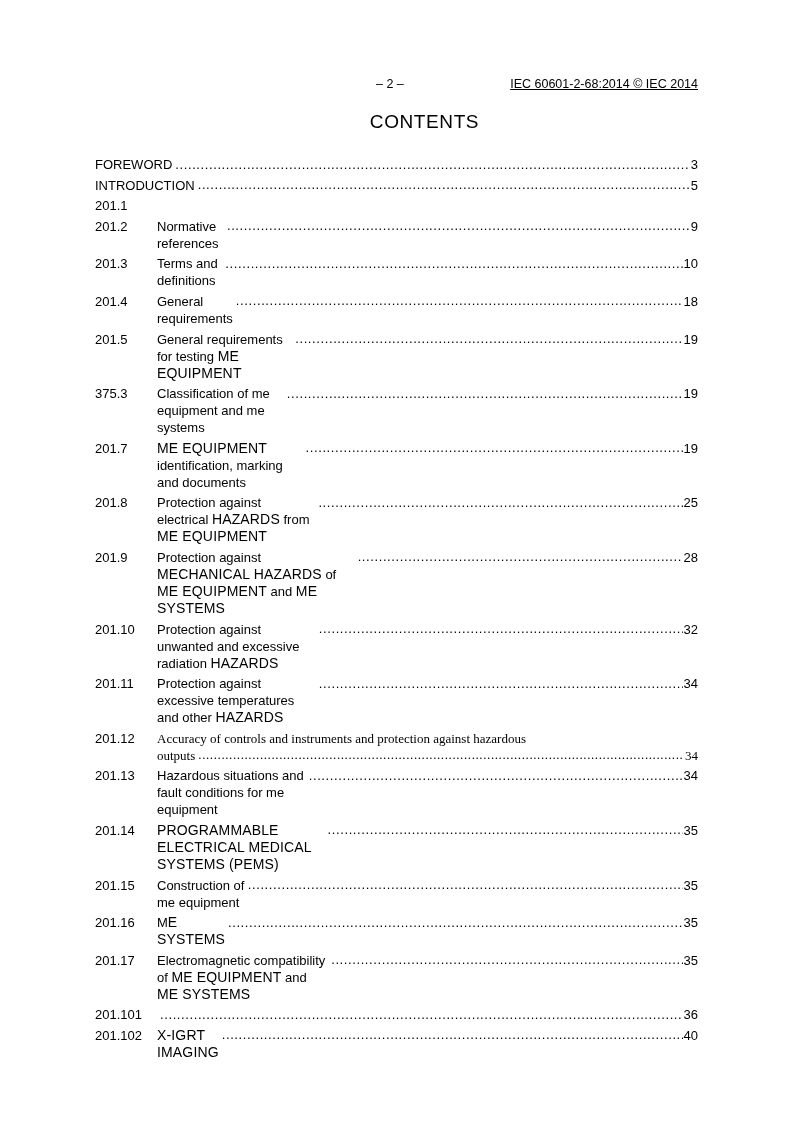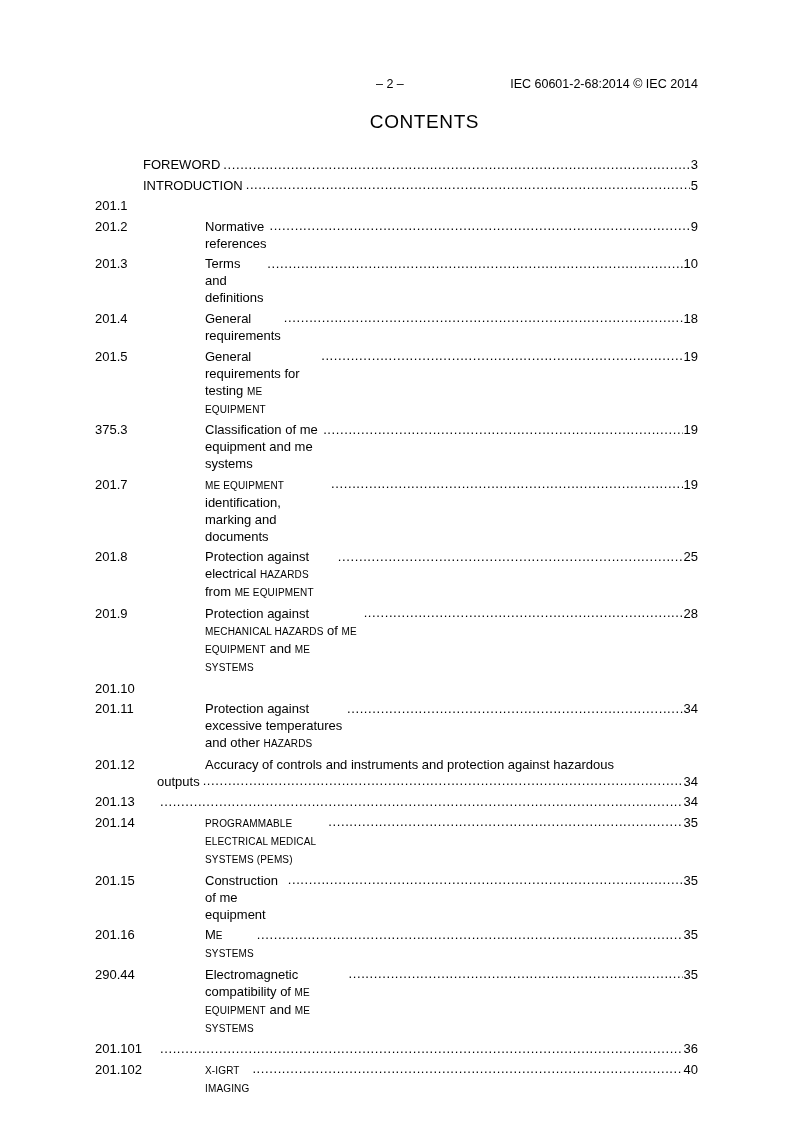--- a/index.html
+++ b/index.html
@@ -34,20 +34,21 @@
     position: absolute;
     left: 281px;
     top: 0;
     white-space: nowrap;
   }
   .runhead .docref {
     position: absolute;
     right: 0;
     top: 0;
     white-space: nowrap;
+    text-decoration: underline;
   }
 
   
   .contents-title {
     position: absolute;
     top: 111px;
     left: 0;
     width: 793px;
     text-align: center;
     font-size: 19px;
@@ -82,21 +83,20 @@
   
   .entry {
     flex: 1 1 auto;
     display: flex;
     align-items: baseline;
     min-width: 0;
   }
   .label {
     flex: 0 1 auto;
     white-space: normal;
-    margin-left: 48px;
   }
   .leader {
     flex: 1 1 auto;
     overflow: hidden;
     white-space: nowrap;
     margin: 0 1px 0 3px;
     font-size: 13px;
     letter-spacing: 0.6px;
     position: relative;
     top: -0.5px;
@@ -107,36 +107,37 @@
   .pg {
     flex: 0 0 auto;
     text-align: right;
     white-space: nowrap;
     padding-left: 0px;
   }
 
   
   .row.multiline .entry {
     display: block;
+    font-family: Liberation Serif, serif;
   }
   .row.multiline .label {
     display: inline;
   }
   .row.multiline .tail {
     display: flex;
     align-items: baseline;
   }
   .row.multiline .tail .label-last {
     flex: 0 1 auto;
     white-space: nowrap;
   }
 
   
   .sc {
-    font-size: 10px;
+    font-size: 14px;
     letter-spacing: 0.15px;
   }
   .sc-lead {
     font-size: 13px;
   }
 </style>
 </head>
 <body>
 
 <div class="page">
@@ -237,20 +238,25 @@
       <div class="num">201.9</div>
       <div class="entry">
         <span class="label">Protection against <span class="sc">MECHANICAL HAZARDS</span> of <span class="sc">ME EQUIPMENT</span> and <span class="sc">ME SYSTEMS</span></span>
         <span class="leader"></span>
         <span class="pg">28</span>
       </div>
     </div>
 
     <div class="row">
       <div class="num">201.10</div>
+      <div class="entry">
+        <span class="label">Protection against unwanted and excessive radiation <span class="sc">HAZARDS</span></span>
+        <span class="leader"></span>
+        <span class="pg">32</span>
+      </div>
     </div>
 
     <div class="row">
       <div class="num">201.11</div>
       <div class="entry">
         <span class="label">Protection against excessive temperatures and other <span class="sc">HAZARDS</span></span>
         <span class="leader"></span>
         <span class="pg">34</span>
       </div>
     </div>
@@ -263,20 +269,21 @@
           <span class="label-last">outputs</span>
           <span class="leader"></span>
           <span class="pg">34</span>
         </div>
       </div>
     </div>
 
     <div class="row">
       <div class="num">201.13</div>
       <div class="entry">
+        <span class="label">Hazardous situations and fault conditions for me equipment</span>
         <span class="leader"></span>
         <span class="pg">34</span>
       </div>
     </div>
 
     <div class="row">
       <div class="num">201.14</div>
       <div class="entry">
         <span class="label"><span class="sc">PROGRAMMABLE ELECTRICAL MEDICAL SYSTEMS (PEMS)</span></span>
         <span class="leader"></span>
@@ -296,21 +303,21 @@
     <div class="row">
       <div class="num">201.16</div>
       <div class="entry">
         <span class="label"><span class="sc-lead">M</span><span class="sc">E</span> <span class="sc">SYSTEMS</span></span>
         <span class="leader"></span>
         <span class="pg">35</span>
       </div>
     </div>
 
     <div class="row">
-      <div class="num">290.44</div>
+      <div class="num">201.17</div>
       <div class="entry">
         <span class="label">Electromagnetic compatibility of <span class="sc">ME EQUIPMENT</span> and <span class="sc">ME SYSTEMS</span></span>
         <span class="leader"></span>
         <span class="pg">35</span>
       </div>
     </div>
 
     <div class="row">
       <div class="num wide">201.101</div>
       <div class="entry">

